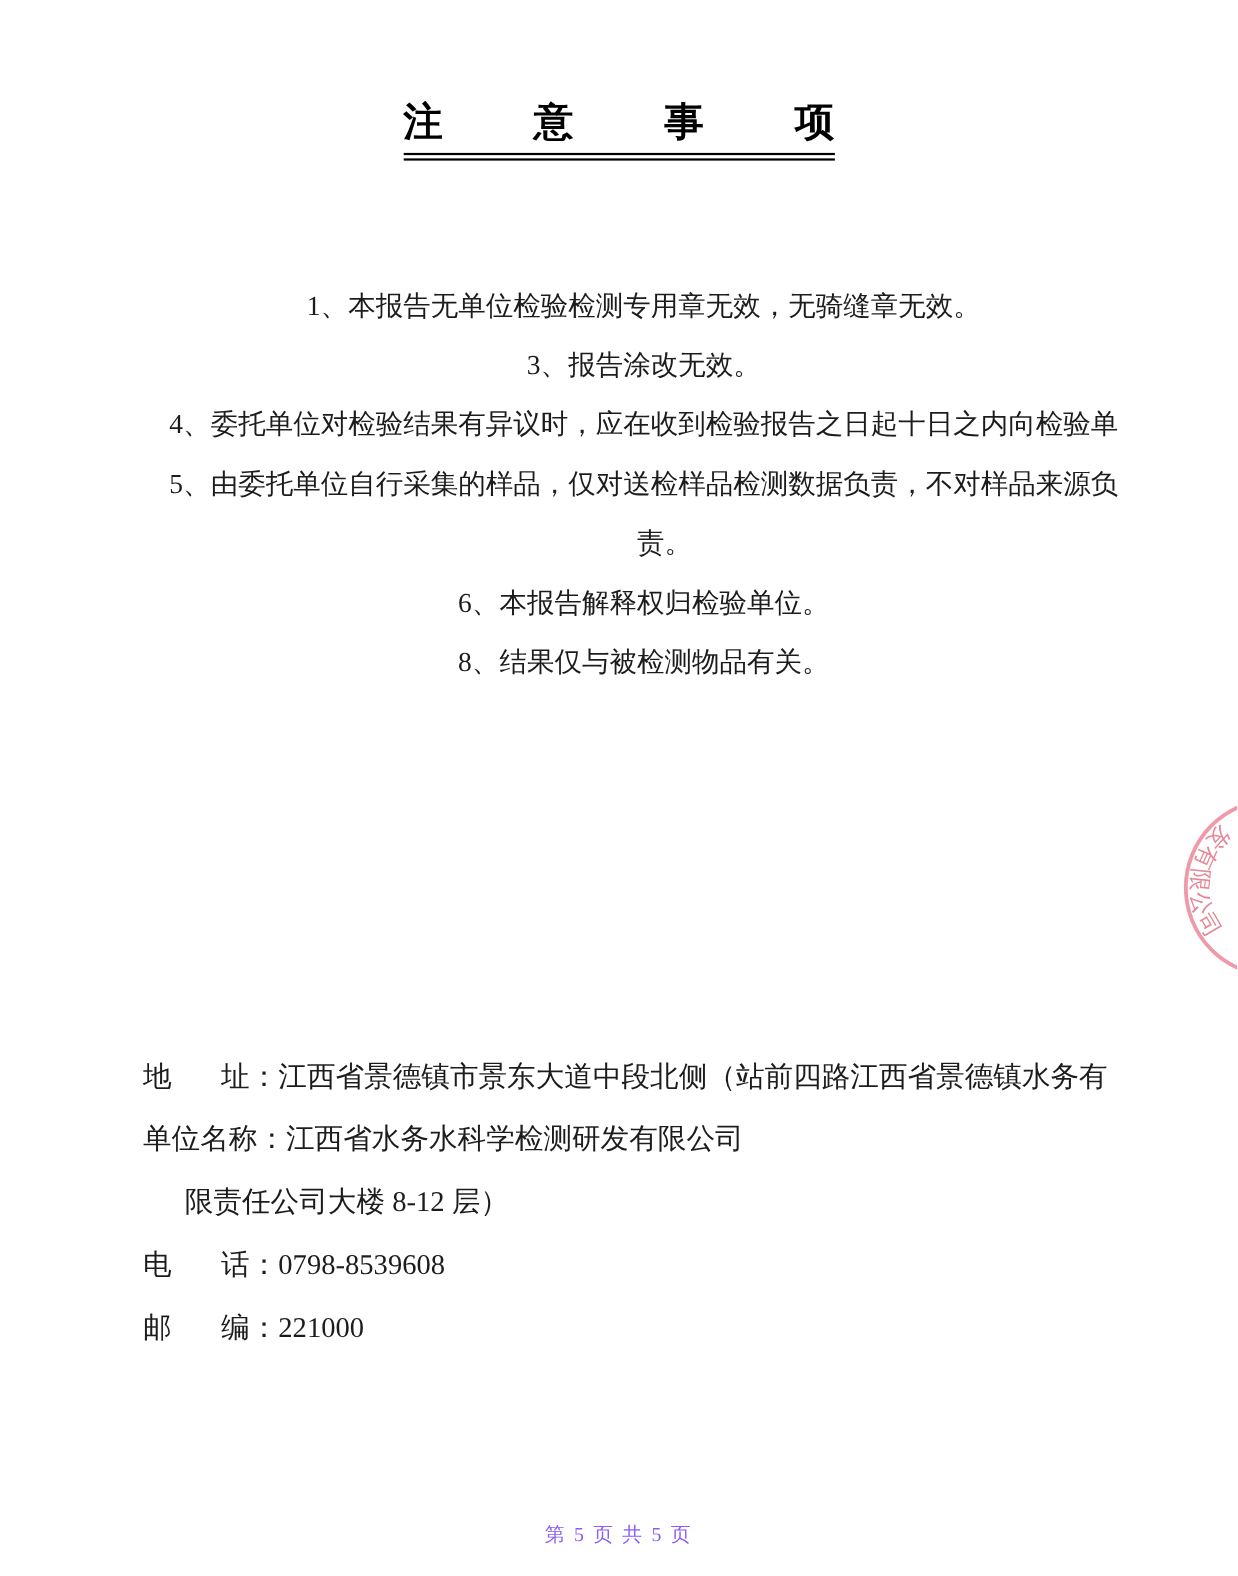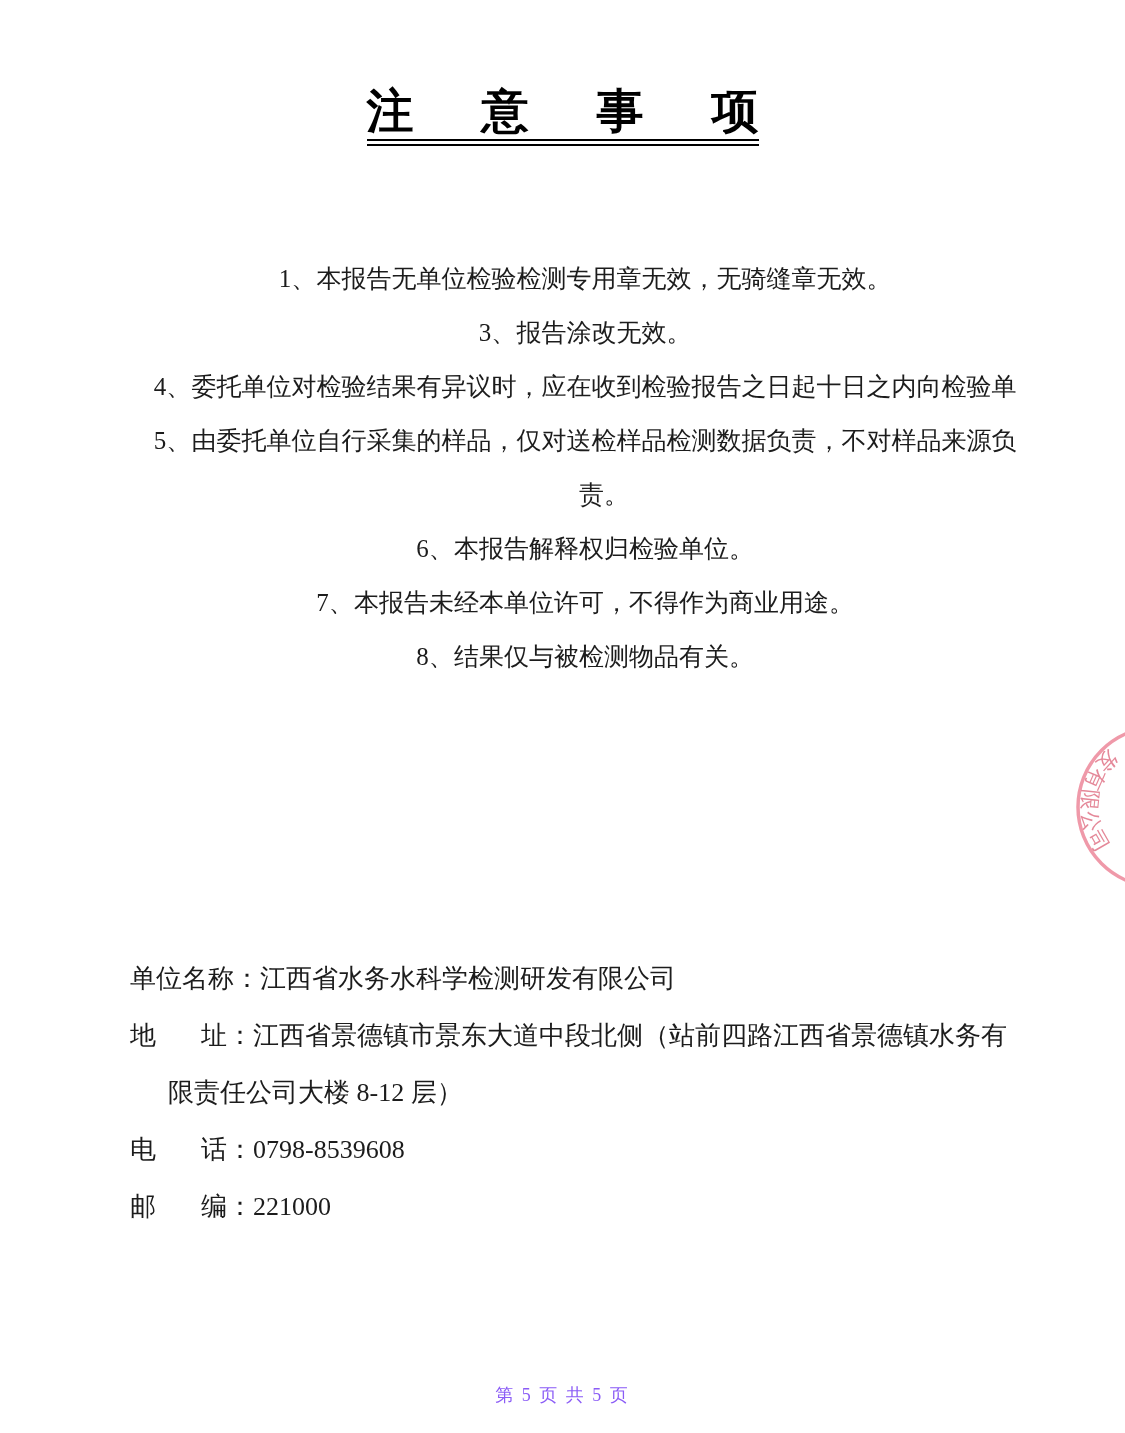--- a/index.html
+++ b/index.html
@@ -15,21 +15,21 @@
 
   
   .title-wrap {
     position: absolute;
     top: 90px;
     left: 50%;
     transform: translateX(-50%);
     width: 392px;
     font-family: Liberation Sans, sans-serif;
     font-weight: 700;
-    font-size: 47px;
+    font-size: 36px;
     line-height: 42px;
     color: #000;
     text-align: justify;
     text-align-last: justify;
     padding-bottom: 7px;
     border-bottom: 7px double #000;
     white-space: nowrap;
     letter-spacing: 0;
   }
 
@@ -96,27 +96,26 @@
 
   <div class="title-wrap">注意事项</div>
 
   <div class="notes">
       <div class="note-line"><span class="note-marker">1、</span><span>本报告无单位检验检测专用章无效，无骑缝章无效。</span></div>
       <div class="note-line"><span class="note-marker">3、</span><span>报告涂改无效。</span></div>
       <div class="note-line"><span class="note-marker">4、</span><span>委托单位对检验结果有异议时，应在收到检验报告之日起十日之内向检验单</span></div>
       <div class="note-line"><span class="note-marker">5、</span><span>由委托单位自行采集的样品，仅对送检样品检测数据负责，不对样品来源负</span></div>
       <div class="note-line cont"><span>责。</span></div>
       <div class="note-line"><span class="note-marker">6、</span><span>本报告解释权归检验单位。</span></div>
-      <div class="note-line"><span class="note-marker">7、</span><span>本报告未经本单位许可，不得作为商业用途。</span></div>
       <div class="note-line"><span class="note-marker">8、</span><span>结果仅与被检测物品有关。</span></div>
     </div>
 
   <div class="info">
+      <div class="info-line"><span class="info-label spread">地址</span><span>：</span><span>江西省景德镇市景东大道中段北侧（站前四路江西省景德镇水务有</span></div>
       <div class="info-line"><span class="info-label">单位名称</span><span>：</span><span>江西省水务水科学检测研发有限公司</span></div>
-      <div class="info-line"><span class="info-label spread">地址</span><span>：</span><span>江西省景德镇市景东大道中段北侧（站前四路江西省景德镇水务有</span></div>
       <div class="info-line cont"><span>限责任公司大楼 8-12 层）</span></div>
       <div class="info-line"><span class="info-label spread">电话</span><span>：</span><span>0798-8539608</span></div>
       <div class="info-line"><span class="info-label spread">邮编</span><span>：</span><span>221000</span></div>
     </div>
 
   <div class="footer">第 5 页 共 5 页</div>
 
   <svg class="stamp" width="115" height="228" viewBox="0 0 115 228" xmlns="http://www.w3.org/2000/svg">
     <g id="stamp-group" opacity="0.9">
       <circle id="stamp-ring" cx="148" cy="114" r="80" fill="none" stroke-width="3.5" stroke="#ee8fa0"></circle>

